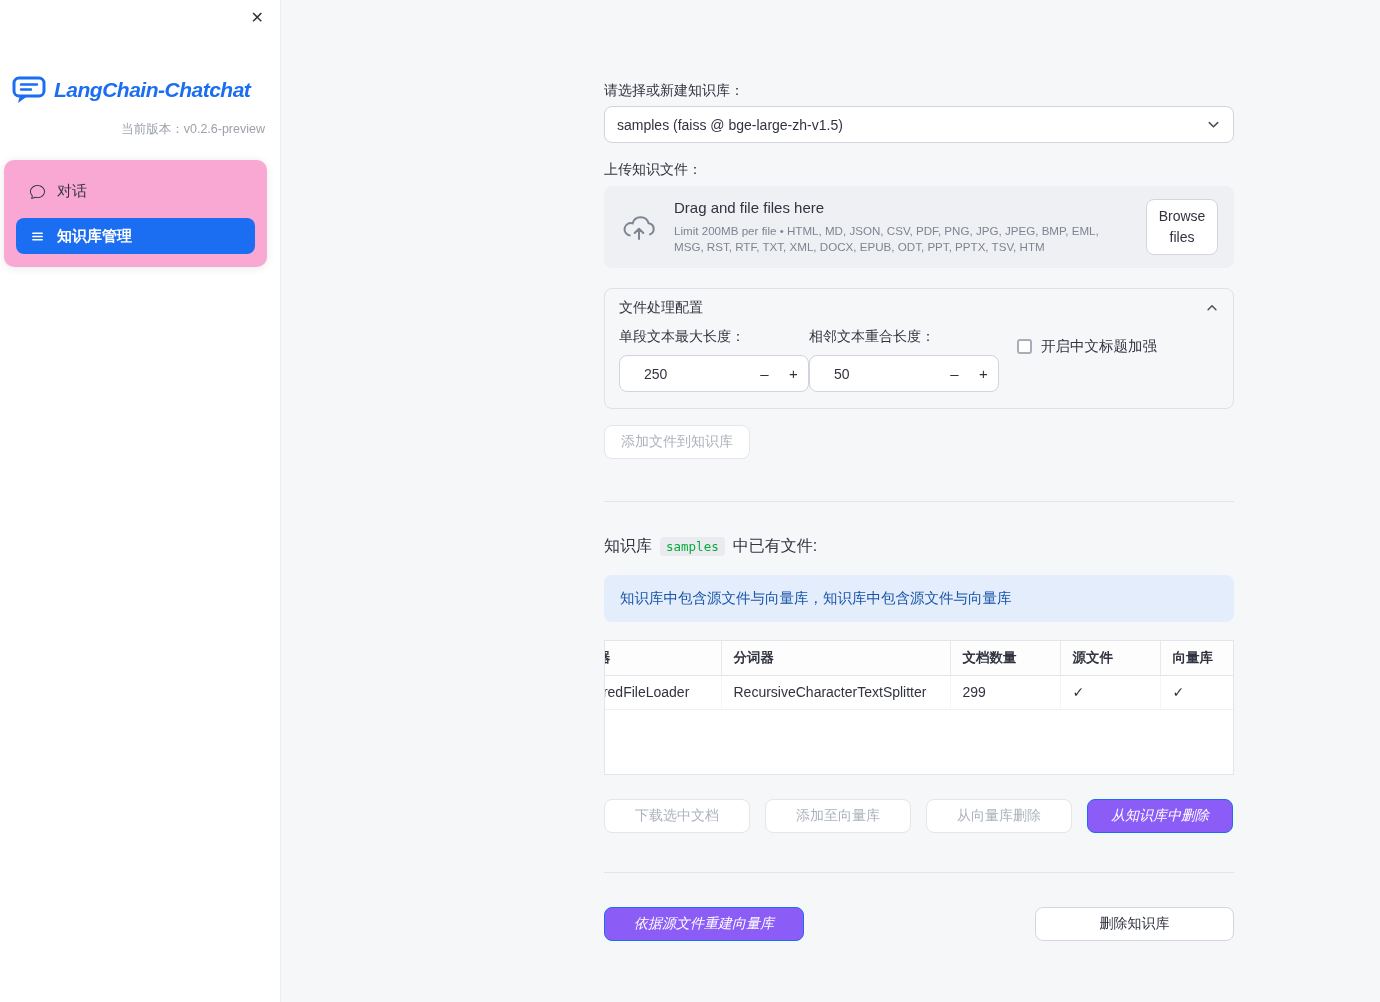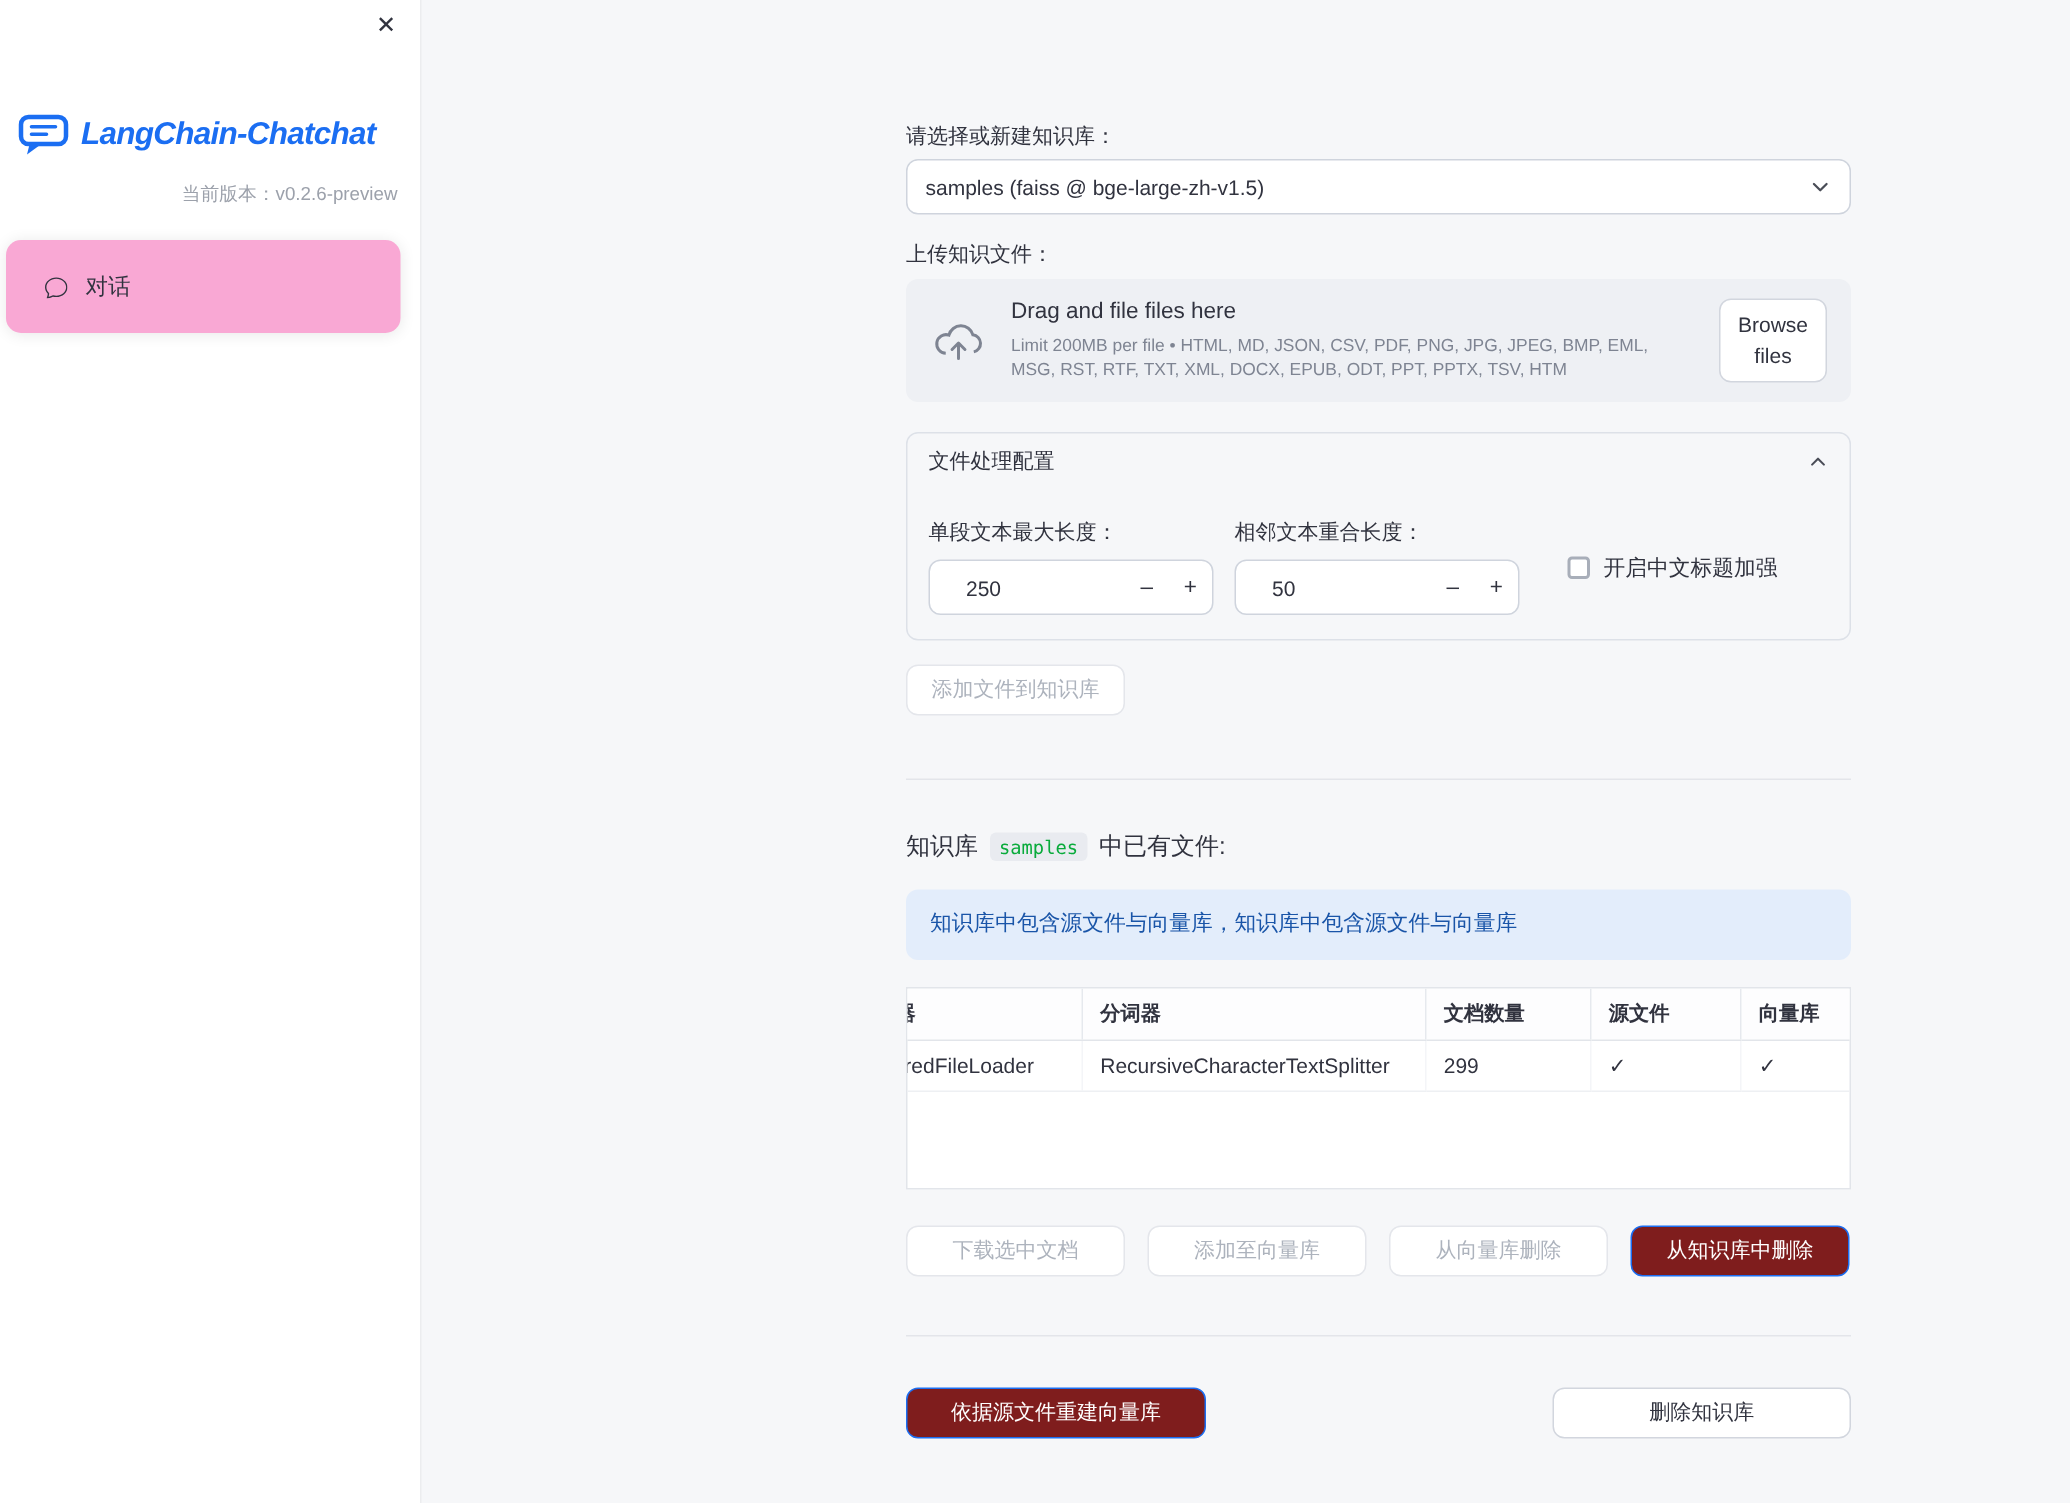--- a/index.html
+++ b/index.html
@@ -75,21 +75,21 @@
   }
 
   .expander {
     margin-top: 20px; border: 1px solid #dde1e8; border-radius: 8px;
     padding: 0 14px 16px 14px;
   }
   .exp-header {
     height: 38px; display: flex; align-items: center; justify-content: space-between;
     font-size: 14px; cursor: pointer;
   }
-  .exp-body { display: flex; align-items: center; gap: 14px; margin-top: 19px; }
+  .exp-body { display: flex; align-items: flex-start; gap: 0; margin-top: 1px; }
   .field-group { width: 190px; flex: 0 0 auto; }
   .fg-label { font-size: 14px; margin-bottom: 9px; white-space: nowrap; }
   .num-input {
     height: 37px; border: 1px solid #cfd4dd; border-radius: 8px; background: #fff;
     display: flex; align-items: center; padding-left: 24px;
   }
   .num-val { flex: 1; font-size: 14px; }
   .step-btn {
     width: 29px; text-align: center; font-size: 15px; color: #31333f;
     cursor: pointer; user-select: none;
@@ -102,21 +102,21 @@
   .checkbox-label { font-size: 14.5px; white-space: nowrap; }
 
   .btn {
     height: 34px; border-radius: 8px; font-size: 14px;
     display: inline-flex; align-items: center; justify-content: center;
     padding: 0 16px; border: 1px solid transparent; cursor: pointer;
     font-family: inherit; white-space: nowrap;
   }
   .btn.secondary { background: #fff; border-color: #d2d6de; color: #31333f; }
   .btn.disabled  { background: #fff; border-color: #e4e6eb; color: #adb3bd; cursor: default; }
-  .btn.primary   { background: #7f1d1d; border-color: #1b6ef2; color: #fff; }
+  .btn.primary   { background: #8b5cf6; border-color: #1b6ef2; color: #fff; font-style: italic; }
   .add-btn { margin-top: 16px; }
 
   hr.divider { border: none; border-top: 1px solid #e3e5ea; margin: 42px 0 0 0; }
   hr.divider2 { border: none; border-top: 1px solid #e3e5ea; margin: 39px 0 0 0; }
 
   .kb-line { margin-top: 34px; font-size: 16px; display: flex; align-items: center; gap: 8px; }
   .code-chip {
     font-family: "DejaVu Sans Mono", "Liberation Mono", monospace;
     font-size: 12.5px; color: #09ab3b; background: #e9ebf0;
     padding: 2px 6px; border-radius: 4px;
@@ -179,20 +179,28 @@
   <div class="version">当前版本：v0.2.6-preview</div>
 
   <nav class="menu-card">
     <div class="menu-item">
       <span class="mi-icon">
         <svg width="15" height="15" viewBox="0 0 16 16" fill="currentColor">
           <path d="M2.678 11.894a1 1 0 0 1 .287.801 10.97 10.97 0 0 1-.398 2c1.395-.323 2.247-.697 2.634-.893a1 1 0 0 1 .71-.074A8.06 8.06 0 0 0 8 14c3.996 0 7-2.807 7-6 0-3.192-3.004-6-7-6S1 4.808 1 8c0 1.468.617 2.83 1.678 3.894zm-.493 3.905a21.682 21.682 0 0 1-.713.129c-.2.032-.352-.176-.273-.362a9.68 9.68 0 0 0 .244-.637l.003-.01c.248-.72.45-1.548.524-2.319C.743 11.37 0 9.76 0 8c0-3.866 3.582-7 8-7s8 3.134 8 7-3.582 7-8 7a9.06 9.06 0 0 1-2.347-.306c-.52.263-1.639.742-3.468 1.105z"></path>
         </svg>
       </span>
       <span>对话</span>
+    </div>
+    <div class="menu-item selected">
+      <span class="mi-icon">
+        <svg width="15" height="15" viewBox="0 0 16 16">
+          <path d="M3 4.5 h10 M3 8 h10 M3 11.5 h10" fill="none" stroke="currentColor" stroke-width="1.6" stroke-linecap="round"></path>
+        </svg>
+      </span>
+      <span>知识库管理</span>
     </div>
   </nav>
 </aside>
 
 <main class="main">
 
   <div class="field-label lbl-select">请选择或新建知识库：</div>
   <div class="selectbox">
     <span>samples (faiss @ bge-large-zh-v1.5)</span>
     <span class="chev">

